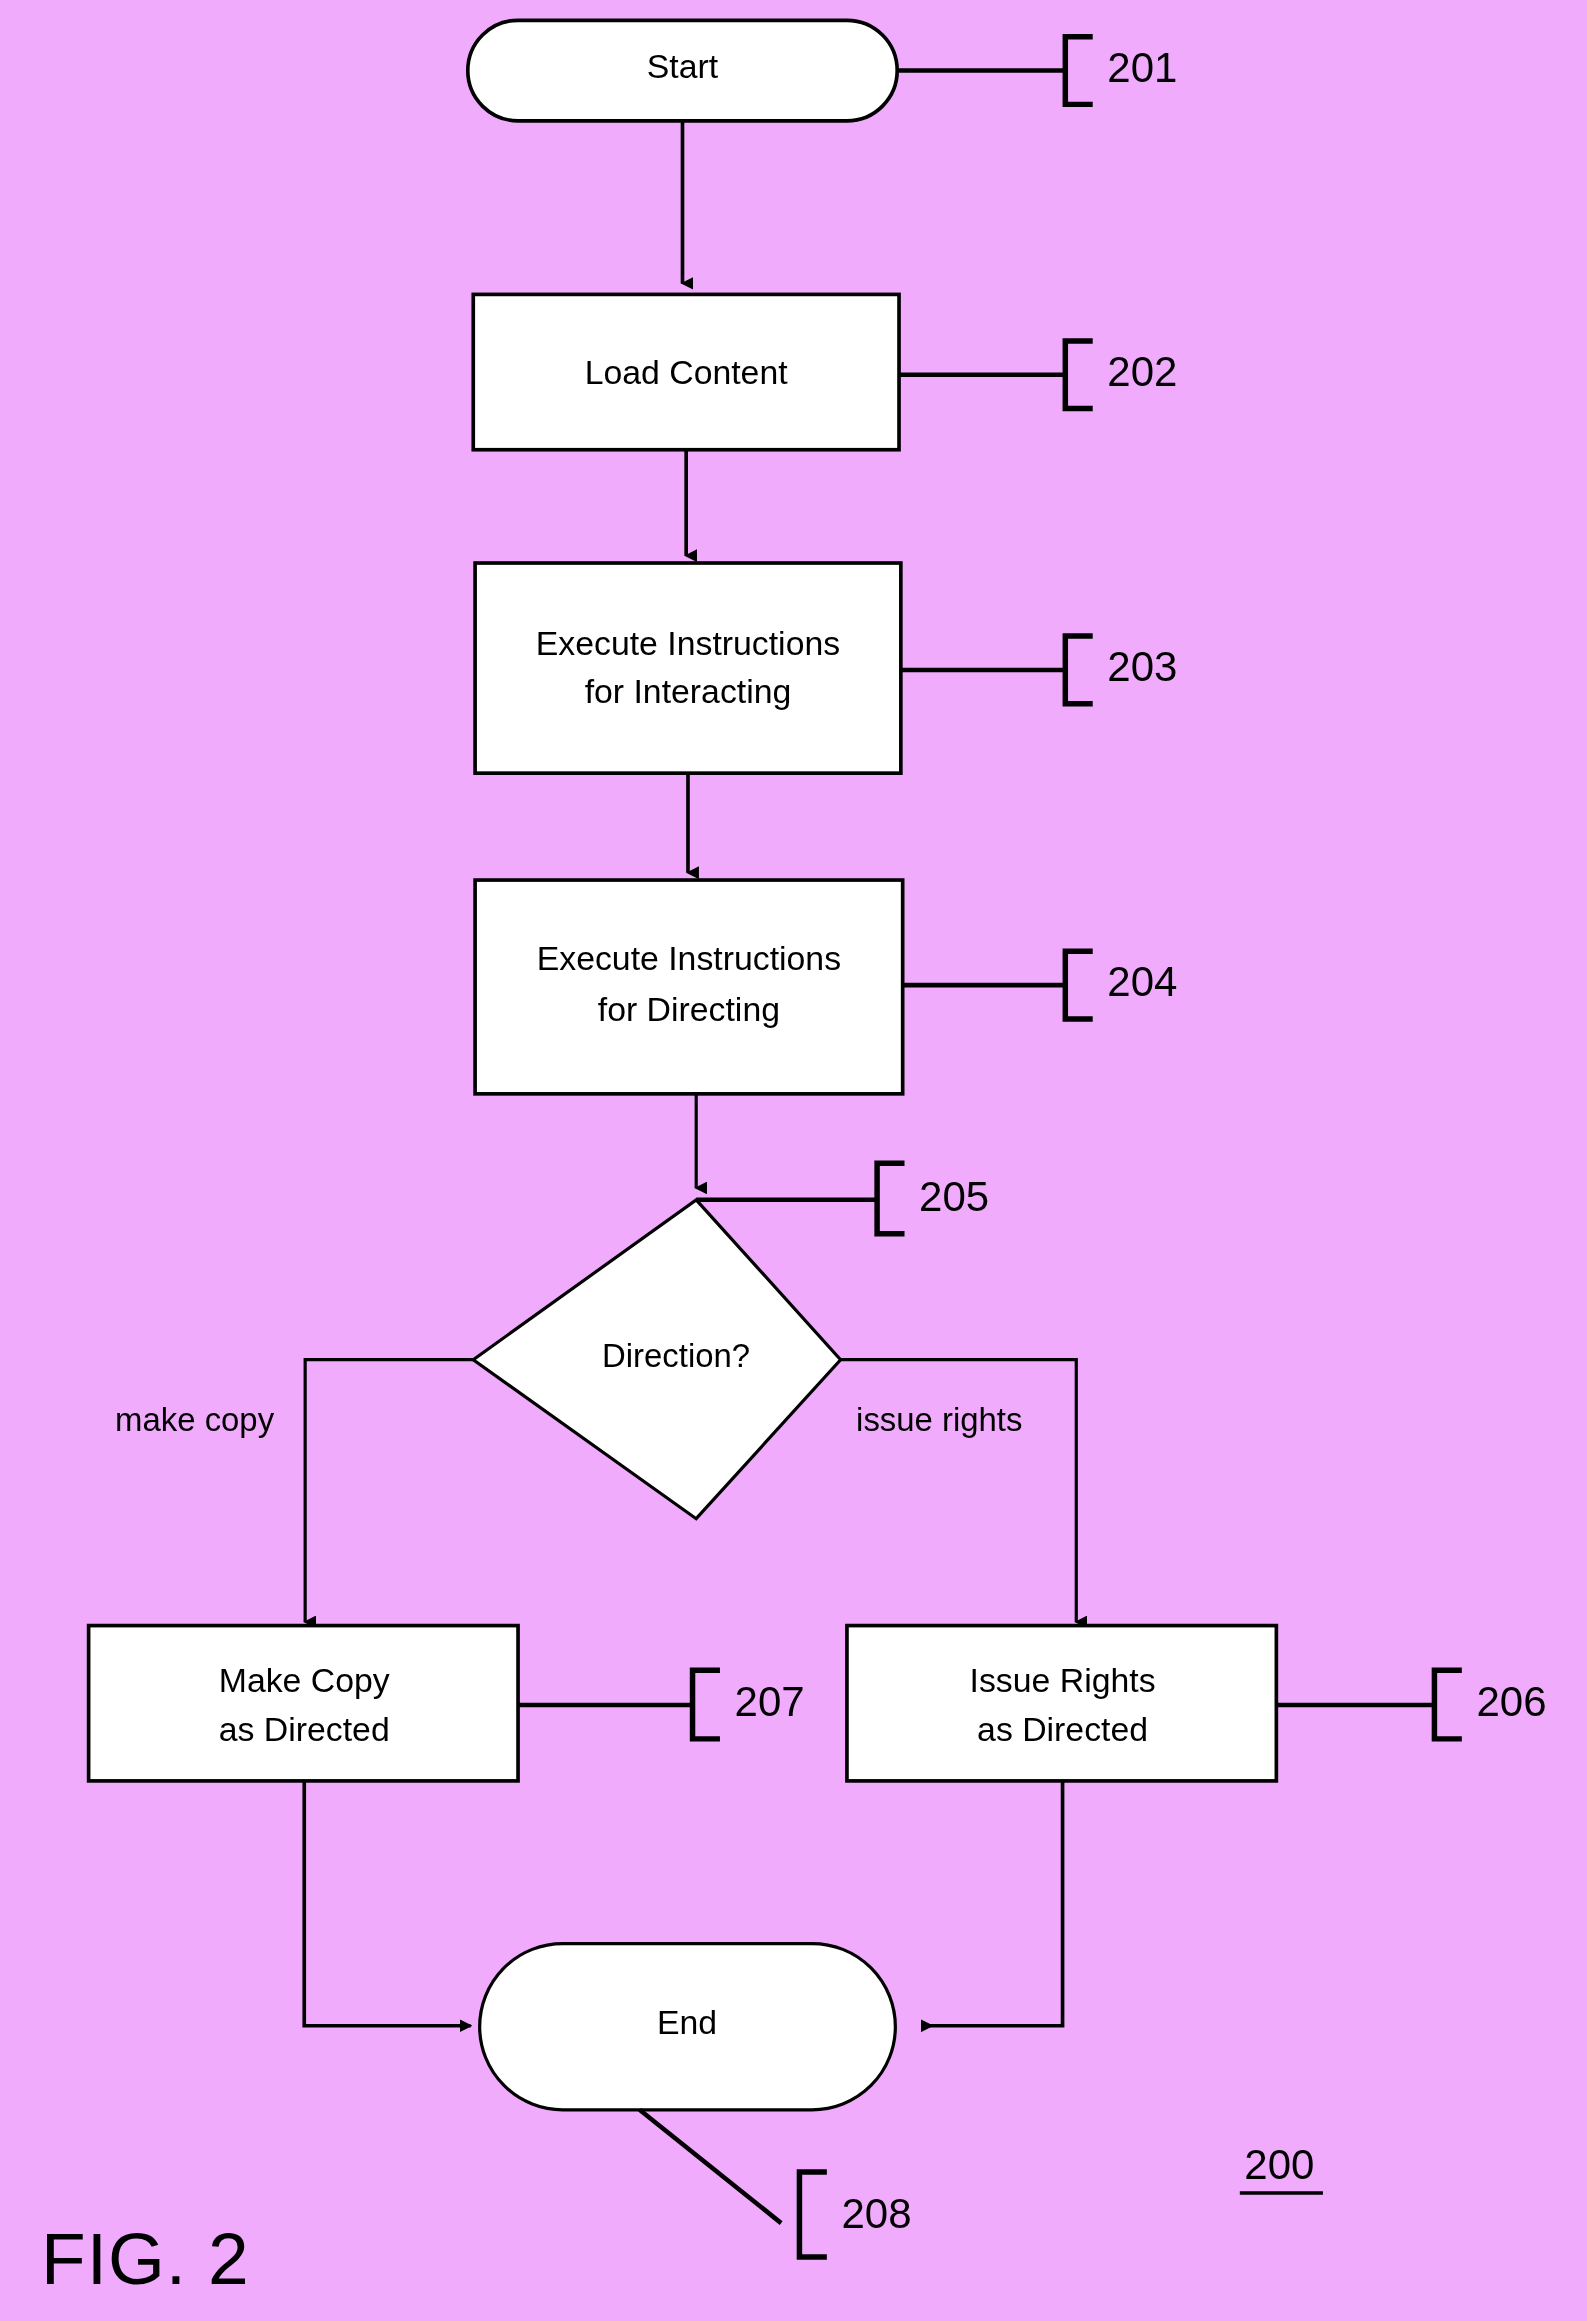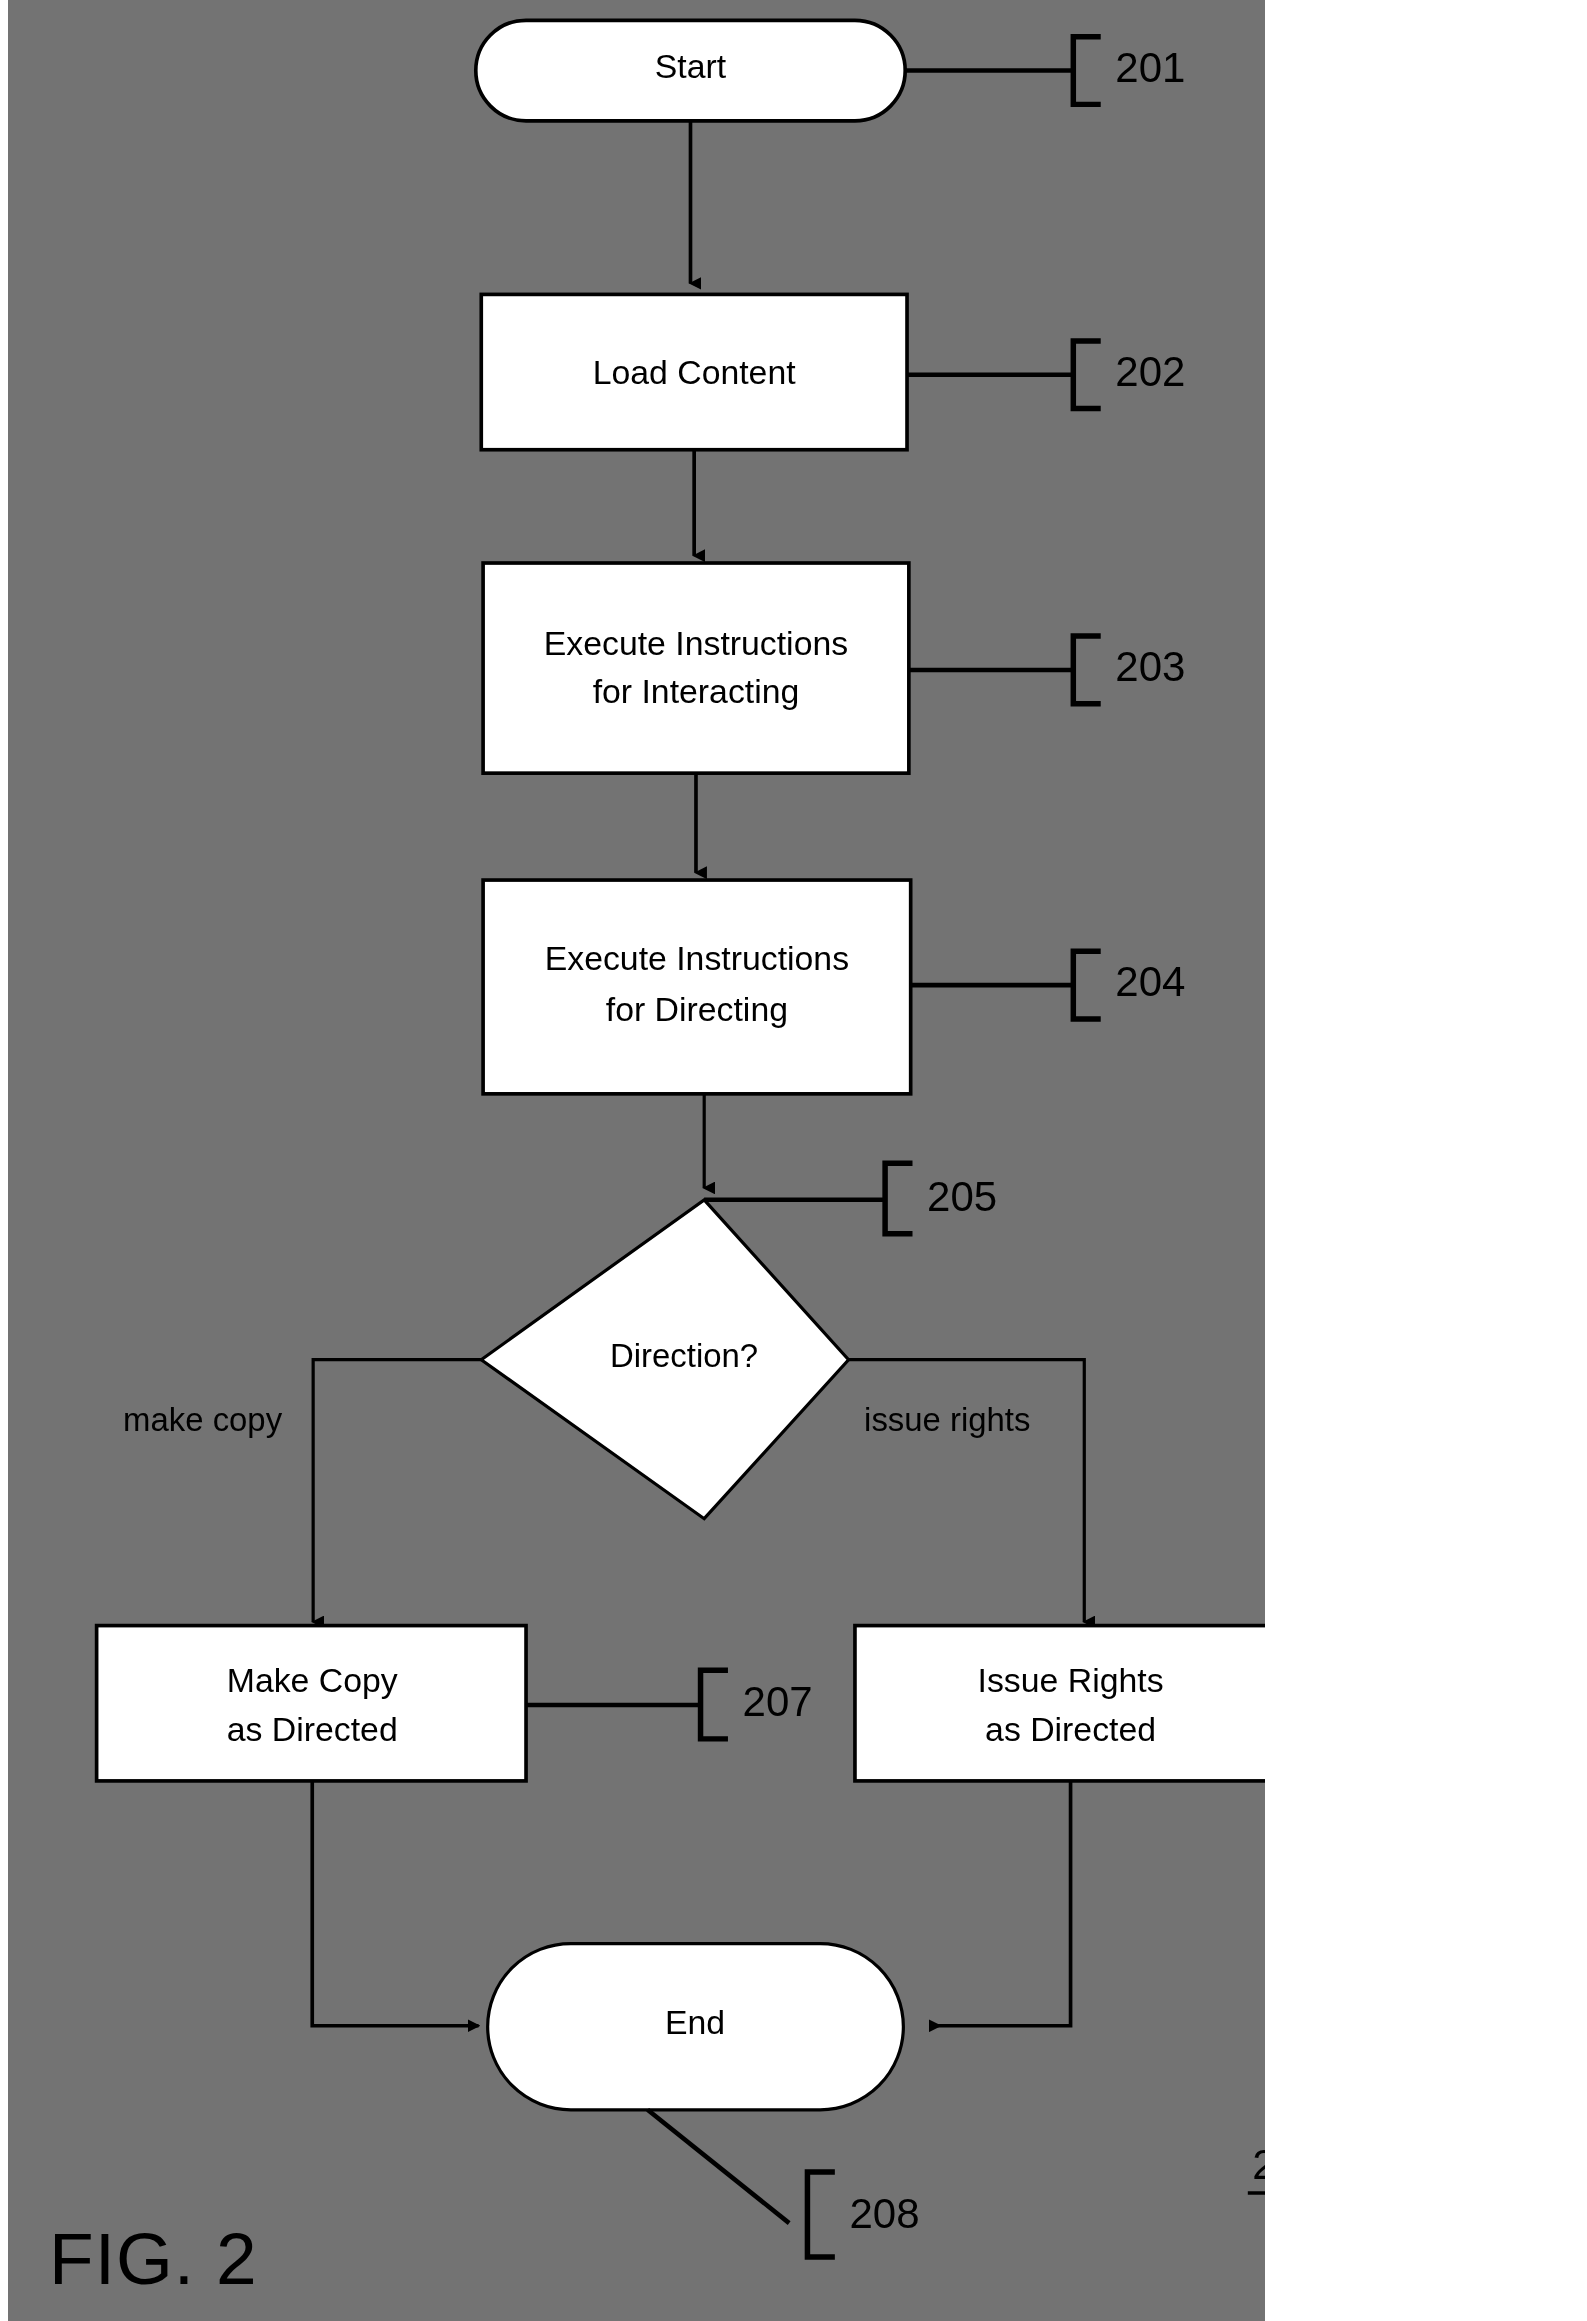--- a/index.html
+++ b/index.html
@@ -2,26 +2,25 @@
 <html style="font-size:14.6px"><head>
 <meta charset="utf-8">
 <style>
   html, body {
     margin: 0;
     padding: 0;
     background: #ffffff;
   }
   #page {
     position: relative;
-    width: 1257px;
+    width: 1587px;
     height: 2322px;
-    background: #737373;
+    background: #f0abfc;
     overflow: hidden;
     font-family: "Liberation Sans", sans-serif;
-    margin-left: 8px;
   }
   svg.figure {
     position: absolute;
     top: 0;
     left: 0;
     width: 1587px;
     height: 2322px;
   }
   .shape {
     fill: #ffffff;

